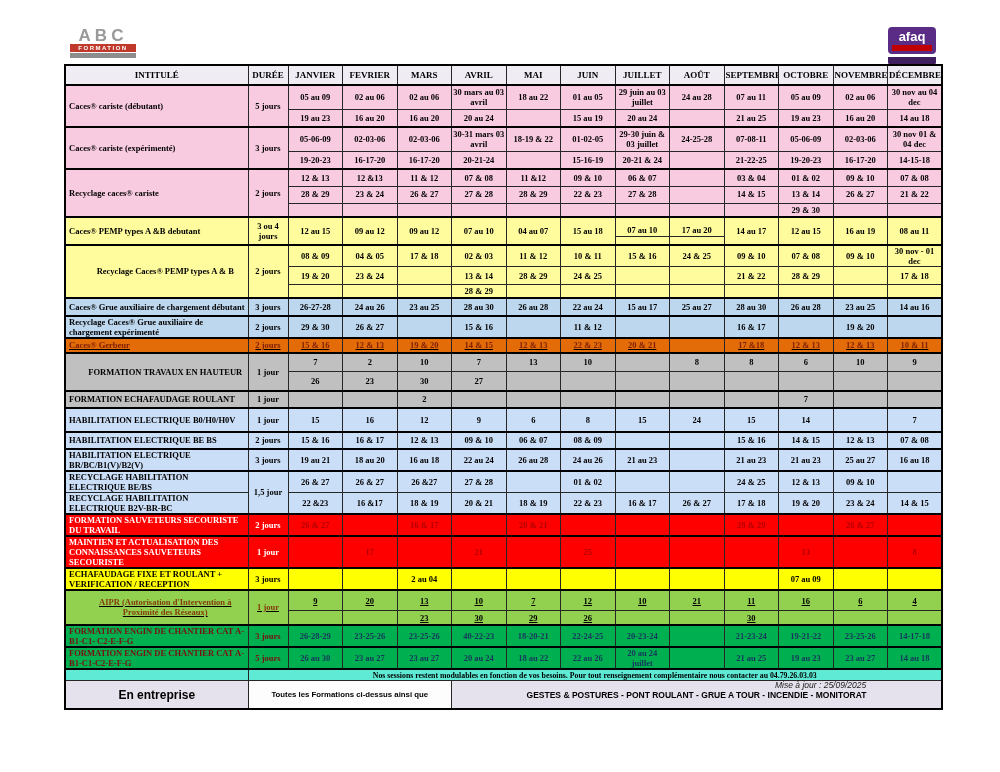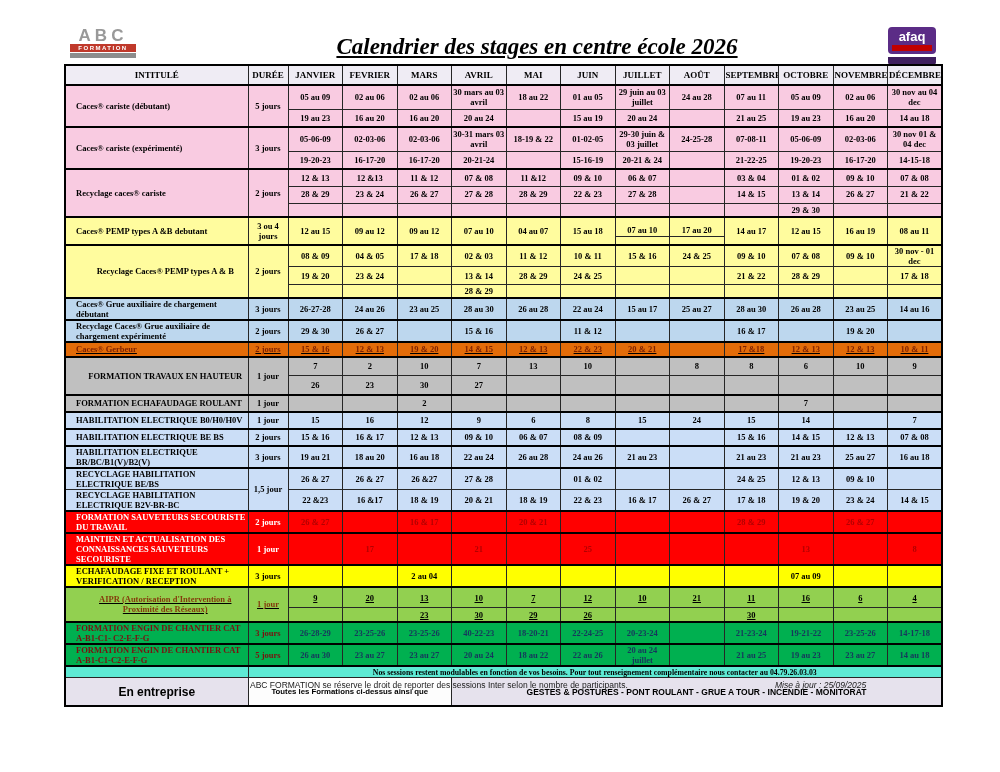--- a/index.html
+++ b/index.html
@@ -20,21 +20,21 @@
   .afaq{position:absolute;left:888px;top:27px;width:48px;}
   .afaq .box{background:#5b2c86;border-radius:4px;padding:3px 2px 3px;}
   .afaq .t{color:#fff;font:bold 13px "Liberation Sans",sans-serif;text-align:center;line-height:13px;}
   .afaq .r{background:#c00000;height:6px;margin:2px 2px 0;}
   .afaq .d{background:#3f1f5e;height:8px;margin-top:3px;border-radius:0 0 3px 3px;}
 
   table.cal{border-collapse:collapse;table-layout:fixed;position:absolute;left:64px;top:64px;width:877px;border:2px solid #000;}
   .cal td,.cal th{border:1px solid #262626;text-align:center;vertical-align:middle;
     font:bold 8.5px "Liberation Serif",serif;padding:0 1px;line-height:1.18;overflow:hidden;color:#000;}
   .cal th{background:#efecf4;font-size:9px;height:18px;}
-  td.label{text-align:left;padding-left:10px;}
+  td.label{text-align:left;padding-left:3px;}
   td.label.c{text-align:center;padding-left:18px;}
   tr.gt td{border-top:2px solid #000;}
 
   tr.pink{background:#f9cbe1;}
   tr.yellow{background:#fffc9e;}
   tr.blue{background:#bdd7ee;}
   tr.hab{background:#cbdef7;}
   tr.orange{background:#e36c09;text-decoration:underline;} tr.orange td{color:#7f2100;}
   tr.gray{background:#c0c0c0;}
   tr.red{background:#f00;} tr.red td{color:#b30000;} tr.red td.label,tr.red td.duree{color:#fff;}
@@ -60,21 +60,20 @@
 <body>
 
 <div class="page">
 
   <div class="abc">
     <div class="t">ABC</div>
     <div class="f">FORMATION</div>
     <div class="s"></div>
   </div>
 
-  <div class="title">Calendrier des stages en centre école 2026</div>
 
   <div class="afaq">
     <div class="box">
       <div class="t">afaq</div>
       <div class="r"></div>
     </div>
     <div class="d"></div>
   </div>
 
   <table class="cal">
@@ -357,21 +356,21 @@
           <td class="cell"></td>
           <td class="cell"></td>
           <td class="cell"></td>
           <td class="cell"></td>
           <td class="cell"></td>
           <td class="cell"></td>
           <td class="cell">7</td>
           <td class="cell"></td>
           <td class="cell"></td>
         </tr>
-        <tr class="hab gt" style="height: 17px;">
+        <tr class="hab gt" style="height: 24px;">
           <td class="label" rowspan="1">HABILITATION ELECTRIQUE B0/H0/H0V</td>
           <td class="duree" rowspan="1">1 jour</td>
           <td class="cell">15</td>
           <td class="cell">16</td>
           <td class="cell">12</td>
           <td class="cell">9</td>
           <td class="cell">6</td>
           <td class="cell">8</td>
           <td class="cell">15</td>
           <td class="cell">24</td>
@@ -558,15 +557,14 @@
           <td class="note" colspan="13">Nos sessions restent modulables en fonction de vos besoins. Pour tout renseignement complémentaire nous contacter au 04.79.26.03.03</td>
         </tr>
         <tr class="entrow" style="height: 28px;">
           <td class="ent-left">En entreprise</td>
           <td class="ent-mid" colspan="4">Toutes les Formations ci-dessus ainsi que</td>
           <td class="ent-right" colspan="9">GESTES &amp; POSTURES - PONT ROULANT - GRUE A TOUR -  INCENDIE - MONITORAT</td>
         </tr>
       </tbody>
   </table>
 
-  <div class="bottom-left">ABC FORMATION se réserve le droit de reporter des sessions Inter selon le nombre de participants.</div>
   <div class="bottom-right">Mise à jour :  25/09/2025</div>
 </div>
 
 </body></html>

